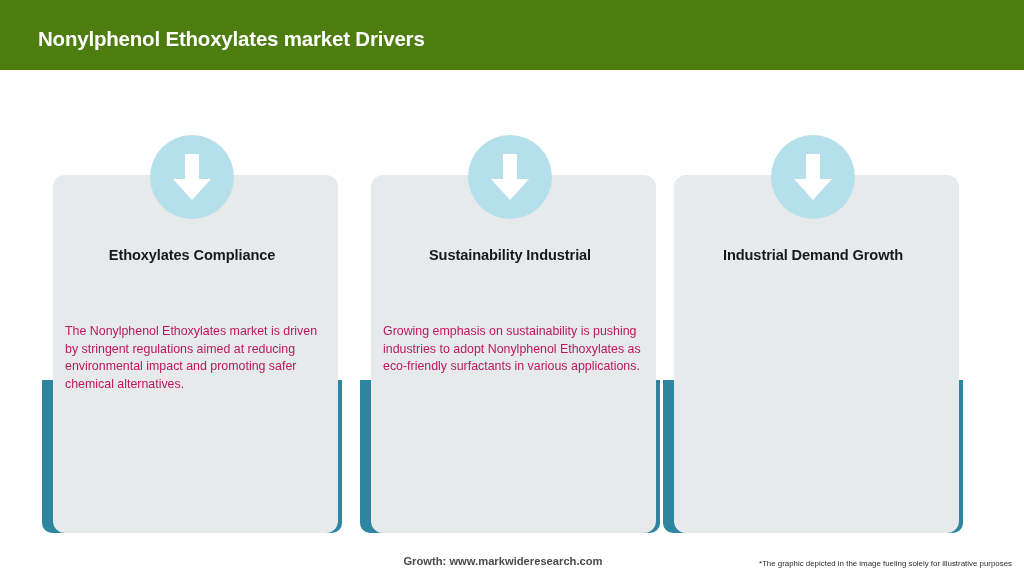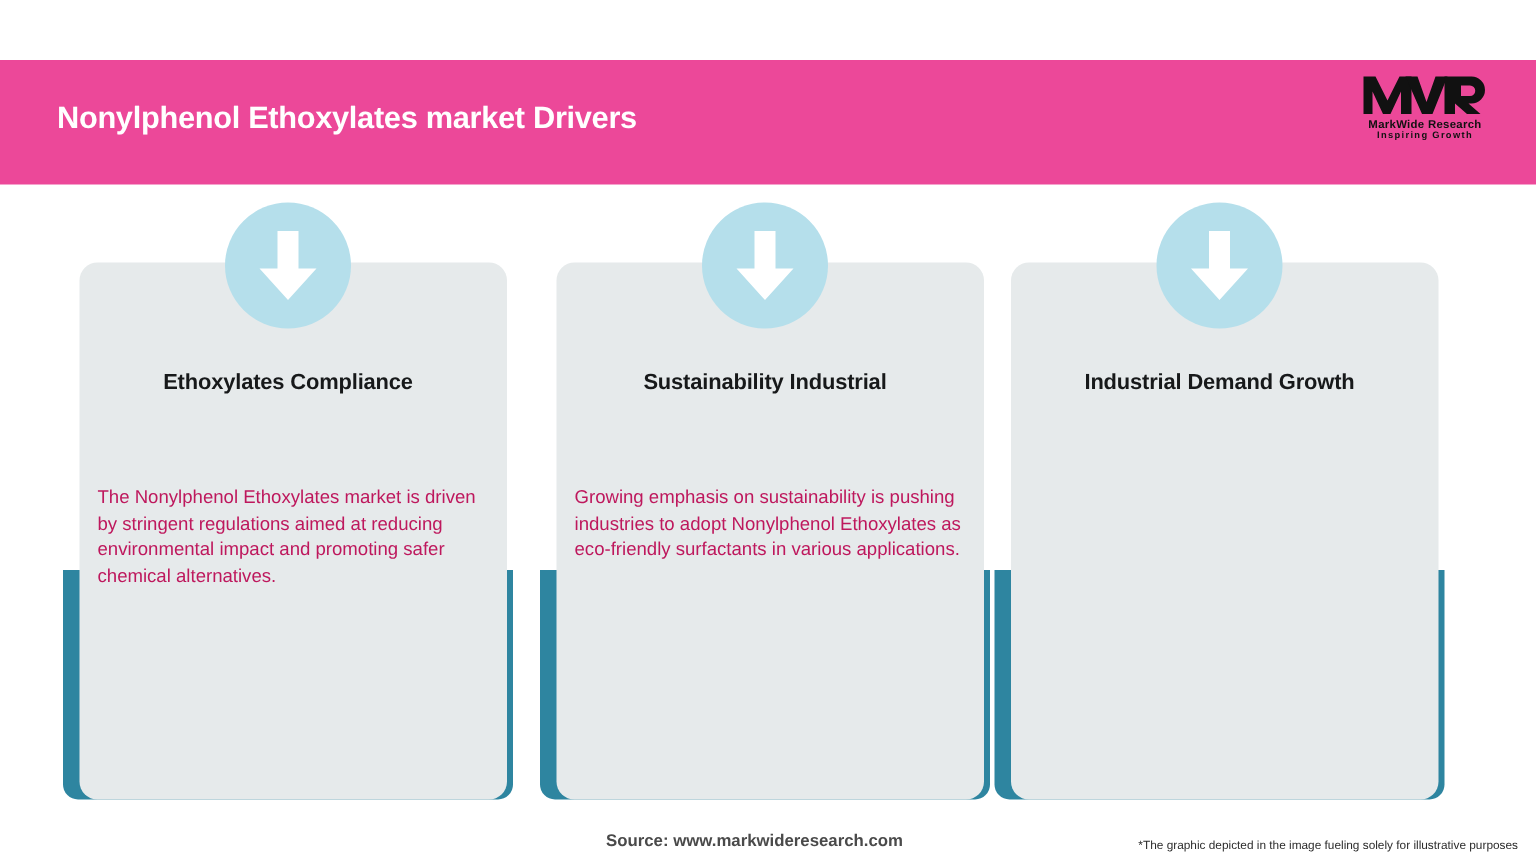--- a/index.html
+++ b/index.html
@@ -14,24 +14,23 @@
     overflow: hidden;
     position: relative;
   }
 
   
   .header {
     position: absolute;
     left: 0;
     top: 0;
     width: 1024px;
-    height: 83px;
-    background: #ec4899;
-    box-sizing: border-box;
-    margin-top: 40px;
+    height: 70px;
+    background: #4d7c0f;
+    box-sizing: border-box;
   }
   .header-title {
     position: absolute;
     left: 38px;
     top: 27px;
     font-size: 20.5px;
     font-weight: bold;
     color: #ffffff;
     letter-spacing: -0.2px;
     white-space: nowrap;
@@ -176,36 +175,20 @@
     color: #2b2b2b;
     white-space: nowrap;
   }
 </style>
 </head>
 <body>
 
 <div class="header">
   <div class="header-title">Nonylphenol Ethoxylates market Drivers</div>
 
-  <div class="logo">
-    <span class="logo-mark">
-      <svg width="86" height="30" viewBox="0 0 86 30" xmlns="http://www.w3.org/2000/svg">
-        <g fill="#111111">
-
-          <polygon points="2,28 2,3 10,3 18,19 26,3 34,3 34,28 27,28 27,13 20,28 15,28 8,13 8,28"></polygon>
-
-          <polygon points="30,3 38,3 44,20 50,3 58,3 48,28 41,28"></polygon>
-
-          <path d="M60,3 h14 a9,9 0 0 1 0,18 h-2 l8,7 h-9 l-8,-7 v7 h-7 v-25 z M67,9 v7 h6 a3.5,3.5 0 0 0 0,-7 z"></path>
-        </g>
-      </svg>
-    </span>
-    <span class="logo-name">MarkWide Research</span>
-    <span class="logo-tag">Inspiring Growth</span>
-  </div>
 </div>
 
 <div class="cards">
 
   <div class="card-wrap c1">
     <div class="card-frame"></div>
     <div class="card"></div>
     <div class="icon-circle">
       <svg width="44" height="50" viewBox="0 0 44 50" xmlns="http://www.w3.org/2000/svg">
         <polygon points="15,2 29,2 29,27 41,27 22,48 3,27 15,27" fill="#ffffff"></polygon>
@@ -233,14 +216,14 @@
     <div class="icon-circle">
       <svg width="44" height="50" viewBox="0 0 44 50" xmlns="http://www.w3.org/2000/svg">
         <polygon points="15,2 29,2 29,27 41,27 22,48 3,27 15,27" fill="#ffffff"></polygon>
       </svg>
     </div>
     <div class="card-title">Industrial Demand Growth</div>
   </div>
 
 </div>
 
-<div class="footer-source">Source: www.markwideresearch.com</div>
+<div class="footer-source">Growth: www.markwideresearch.com</div>
 <div class="footer-note">*The graphic depicted in the image fueling solely for illustrative purposes</div>
 
 </body></html>

